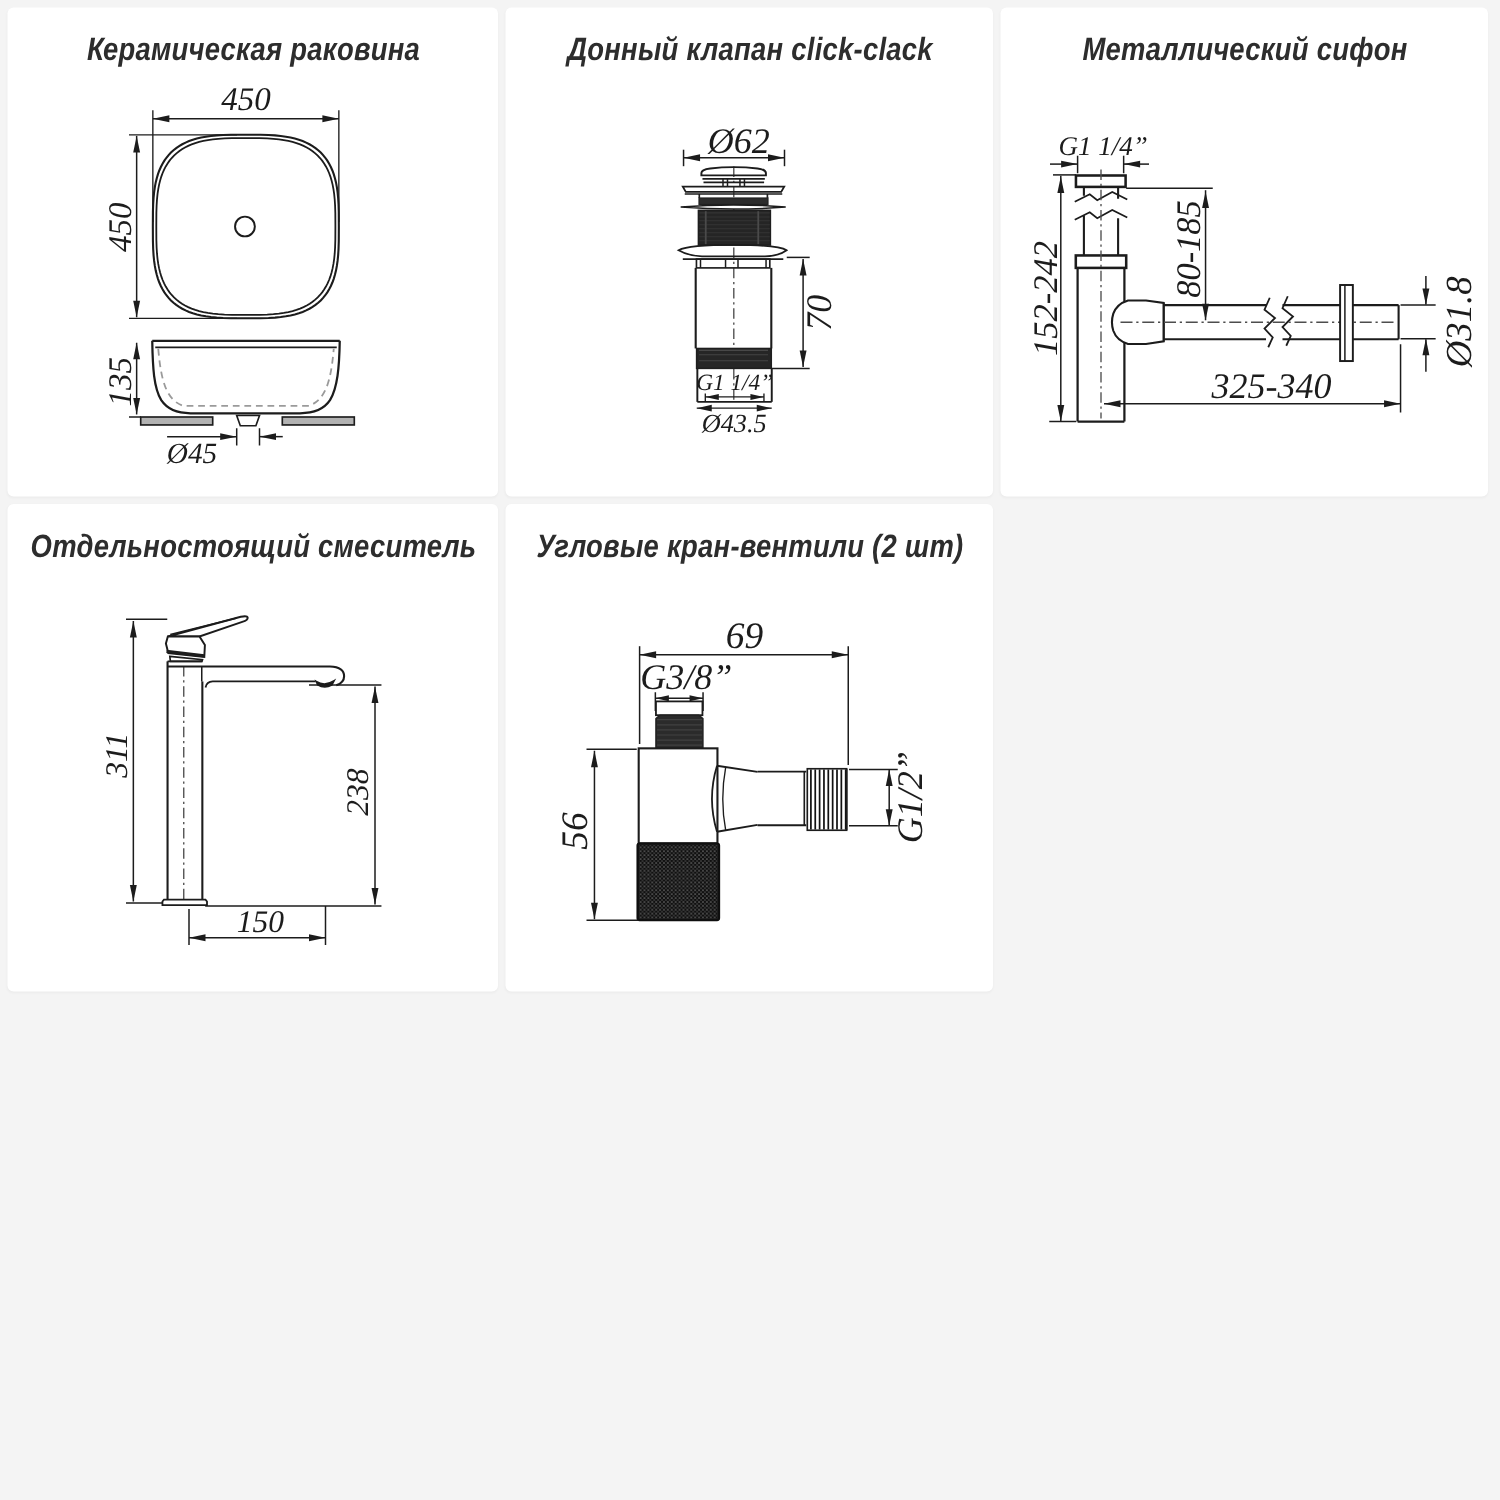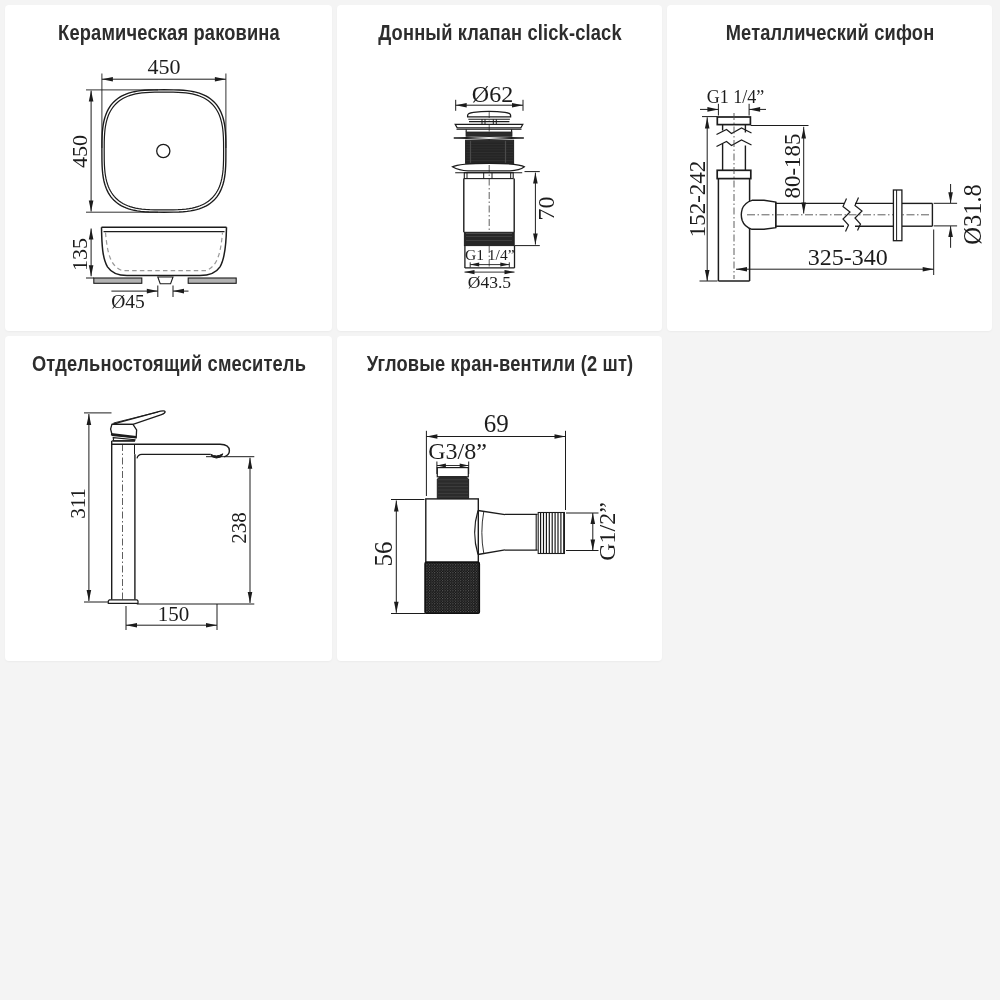--- a/index.html
+++ b/index.html
@@ -1,16 +1,16 @@
 <!DOCTYPE html>
 <html><head><meta charset="utf-8">
 <style>
   html,body { margin:0; padding:0; }
   #page { position:relative; width:1000px; height:1000px; background:#f4f4f4; overflow:hidden;
-          font-family:"Liberation Sans", sans-serif; }
+          font-family:"Liberation Sans", sans-serif;font-style:italic; }
   .card { position:absolute; background:#ffffff; border-radius:4px;
            box-shadow:0 1px 2px rgba(0,0,0,0.04); }
   .ttl { position:absolute; transform:translateX(-50%) scaleX(0.85); white-space:nowrap;
           font-size:21.5px; font-weight:700; color:#2d2d2d; letter-spacing:0.2px; }
   svg { position:absolute; left:0; top:0; }
 </style></head>
 <body>
 <div id="page">
 <div class="card" style="left:5px;top:5px;width:327px;height:326px;"></div>
 <div class="card" style="left:337px;top:5px;width:325px;height:326px;"></div>

